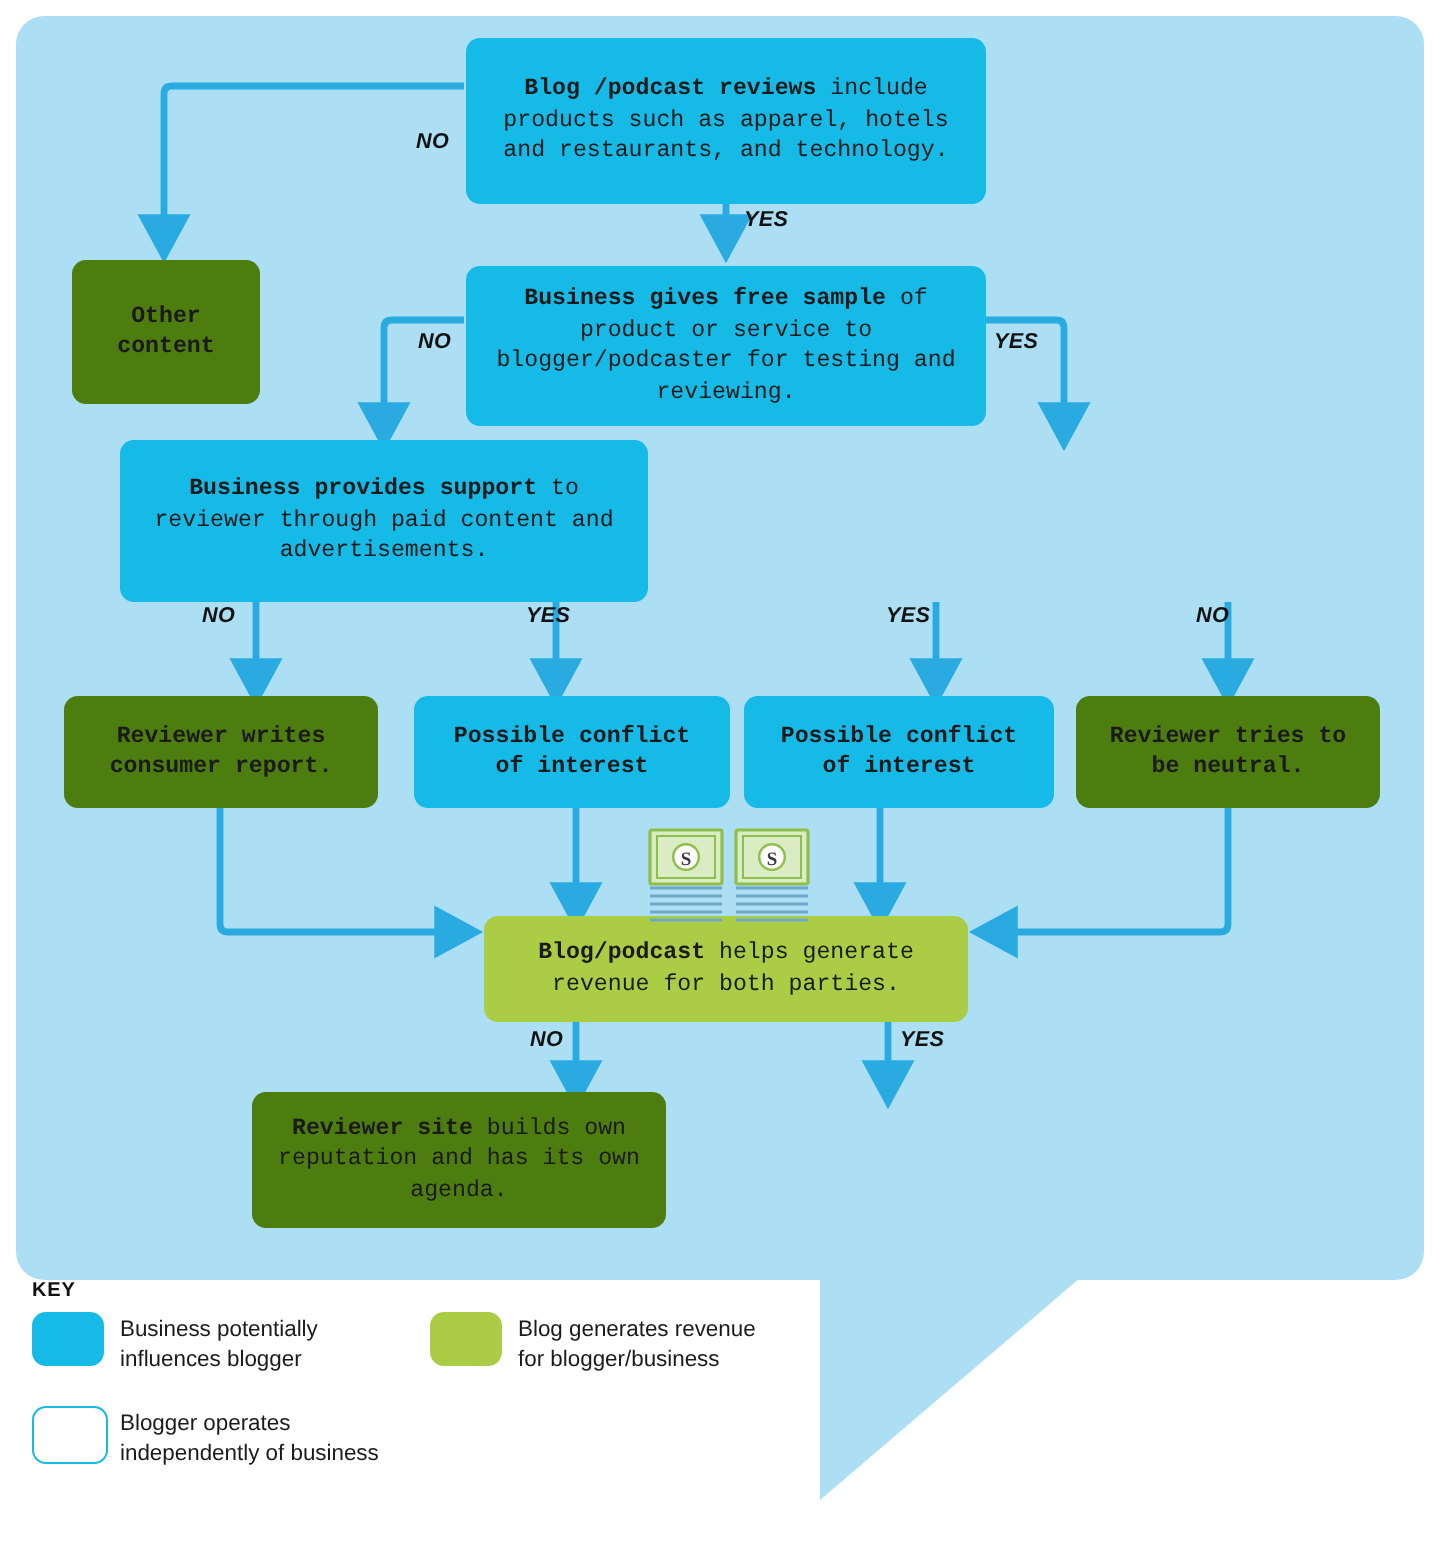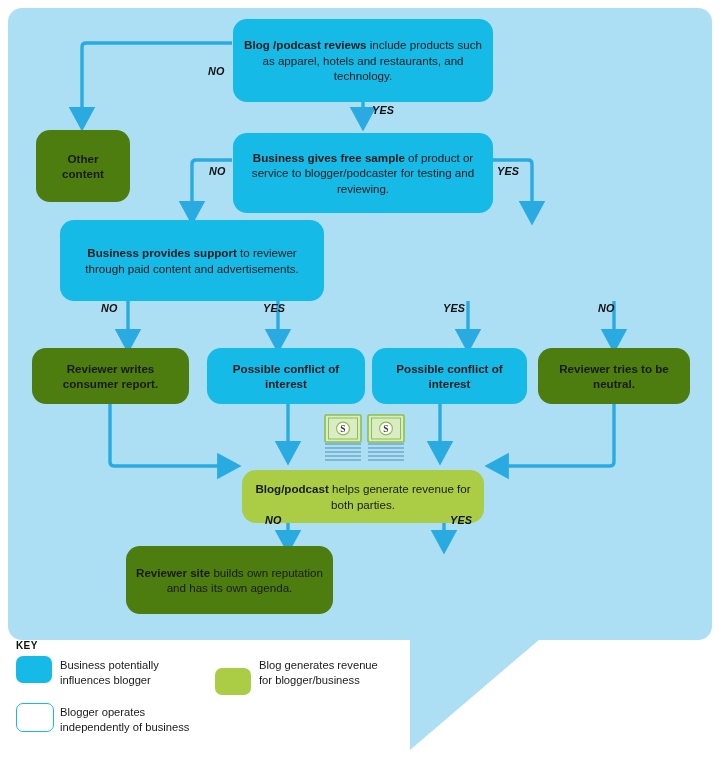--- a/index.html
+++ b/index.html
@@ -26,36 +26,37 @@
     width:0;height:0;
     border-left:0px solid transparent;
     border-top:111px solid #ADDFF4;
     border-right:130px solid transparent;
   }
   
   
   .node{
     position:absolute;
     box-sizing:border-box;
-    border-radius:14px;
+    border-radius:7px;
     display:flex;
     align-items:center;
     justify-content:center;
     text-align:center;
     font-size:11.6px;
     line-height:15.5px;
     color:#1a1a1a;
     padding:14px 10px;
     z-index:6;
+    font-family:Liberation Mono, monospace;
   }
   .node .t{display:block;}
   .node b{font-weight:bold;}
   .blue{background:#16BAE7;}
   .white{background:#4d7c0f;}
-  .green{background:#AACD45;margin-top:12px;}
+  .green{background:#AACD45;}
   
   .lbl{
     position:absolute;
     font-size:10.8px;
     font-weight:bold;
     color:#111111;
     letter-spacing:.2px;
     z-index:8;
     white-space:nowrap;
     font-style:italic;

